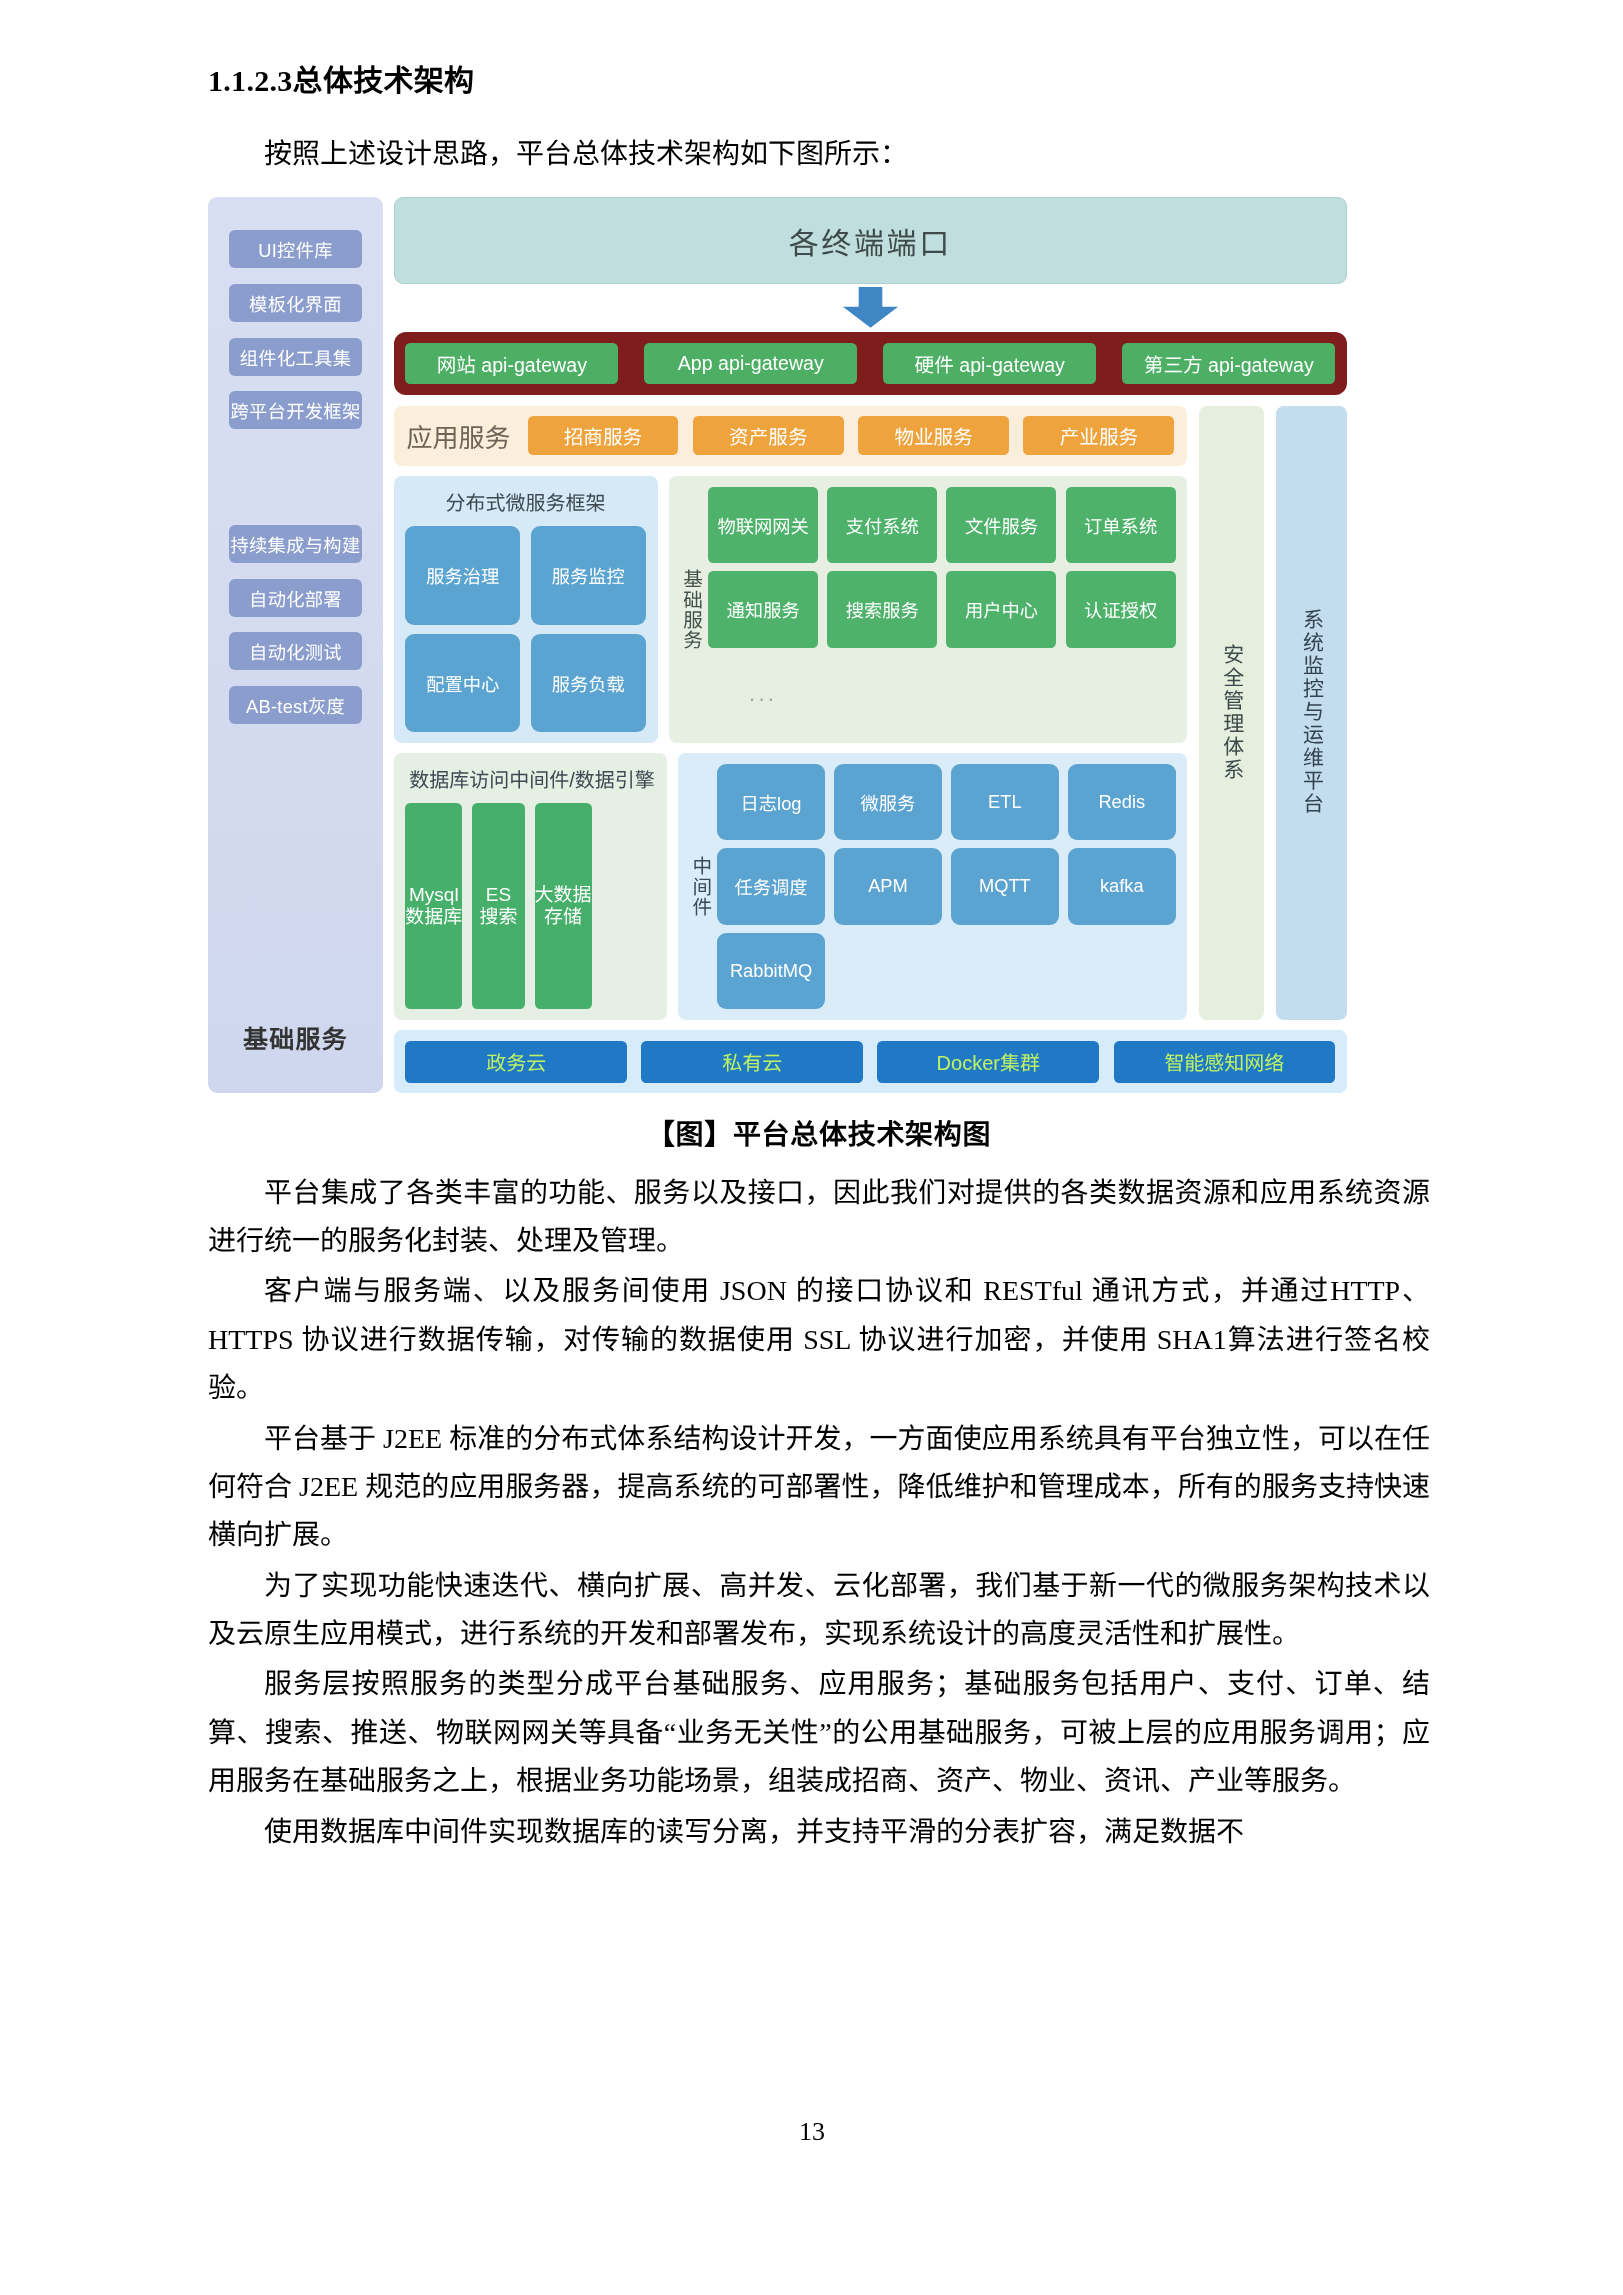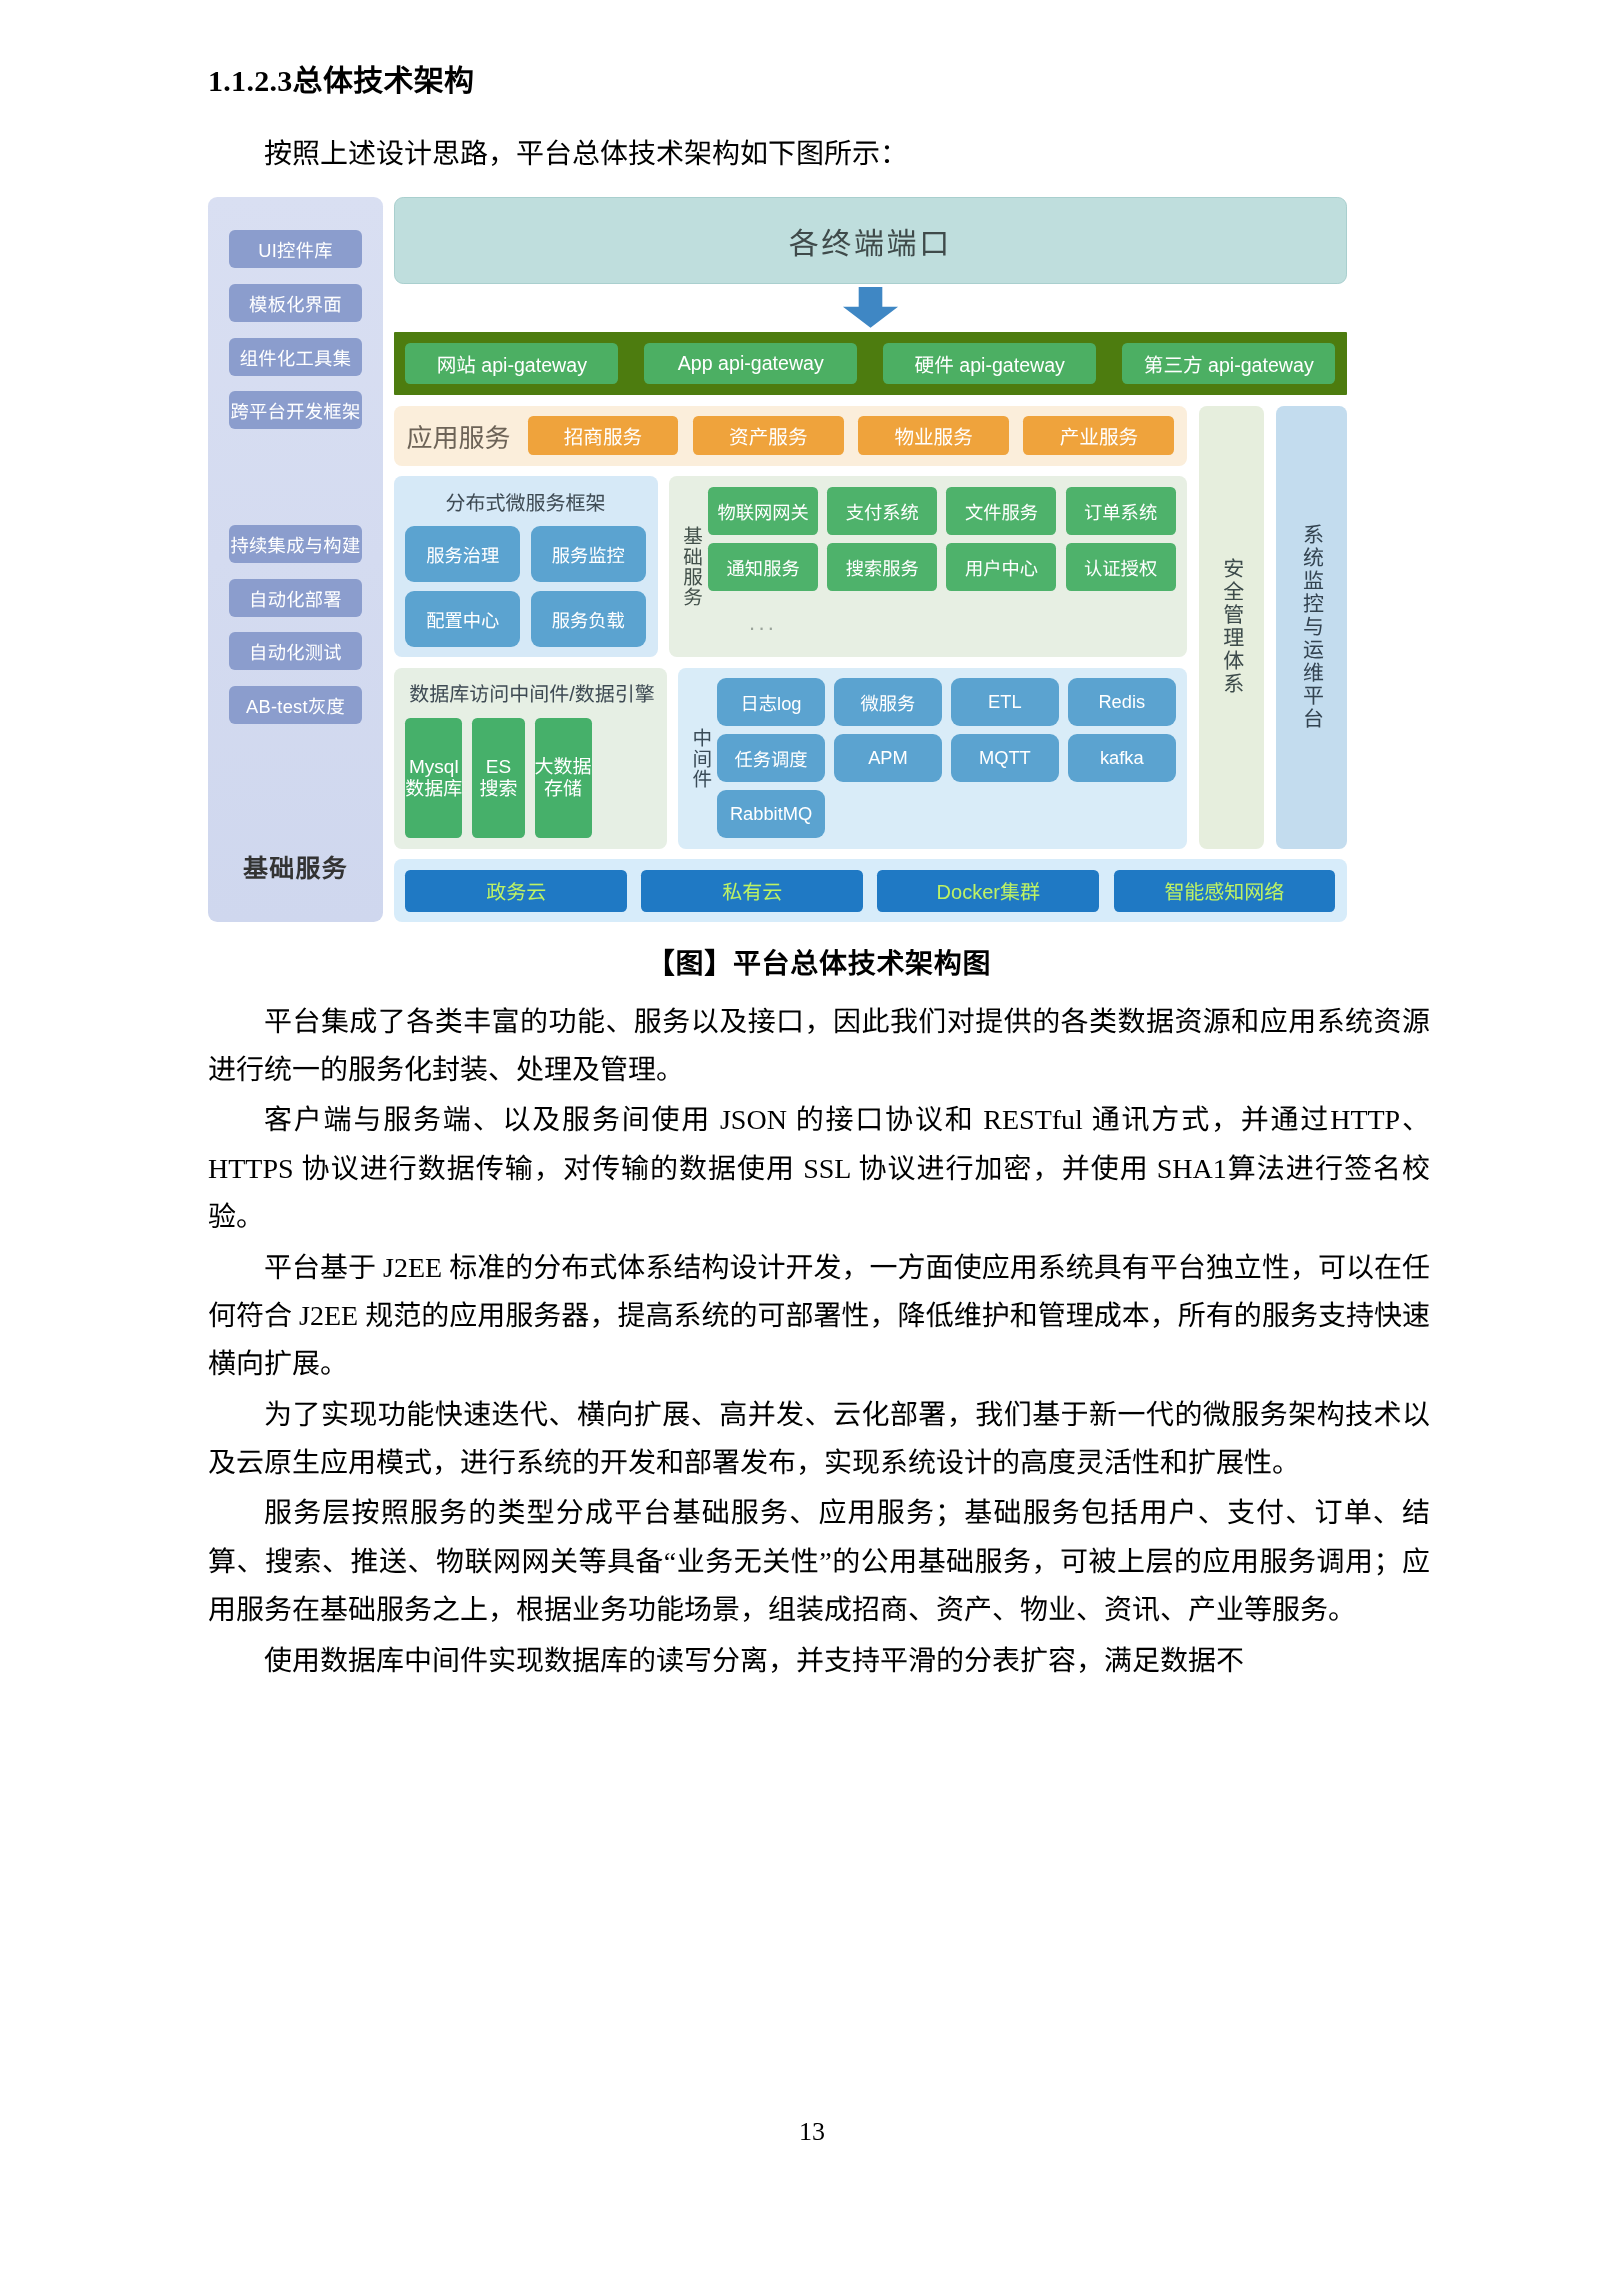--- a/index.html
+++ b/index.html
@@ -54,21 +54,21 @@
     left: 1px; right: 0;
     top: 2117px;
     text-align: center;
     font-size: 26px;
   }
 
   
   .figure {
     margin: 19.6px 0 0 0;
     width: 1139px;
-    height: 725px;
+    height: 896px;
     position: relative;
     display: flex;
     gap: 10.5px;
     box-sizing: border-box;
   }
 
   
   .rail {
     width: 175px;
     flex: 0 0 175px;
@@ -128,22 +128,22 @@
 
   .arrow-wrap {
     height: 48px;
     display: flex;
     align-items: center;
     justify-content: center;
   }
   .arrow-down { display: block; }
 
   .gateway-band {
-    background: #4d7c0f;
-    border-radius: 1px;
+    background: #7f1d1d;
+    border-radius: 12px;
     padding: 11px 11.8px;
     display: flex;
     gap: 26px;
   }
   .gw-chip {
     flex: 1 1 0;
     height: 41px;
     background: #4caf63;
     border-radius: 5.2px;
     color: #ffffff;

